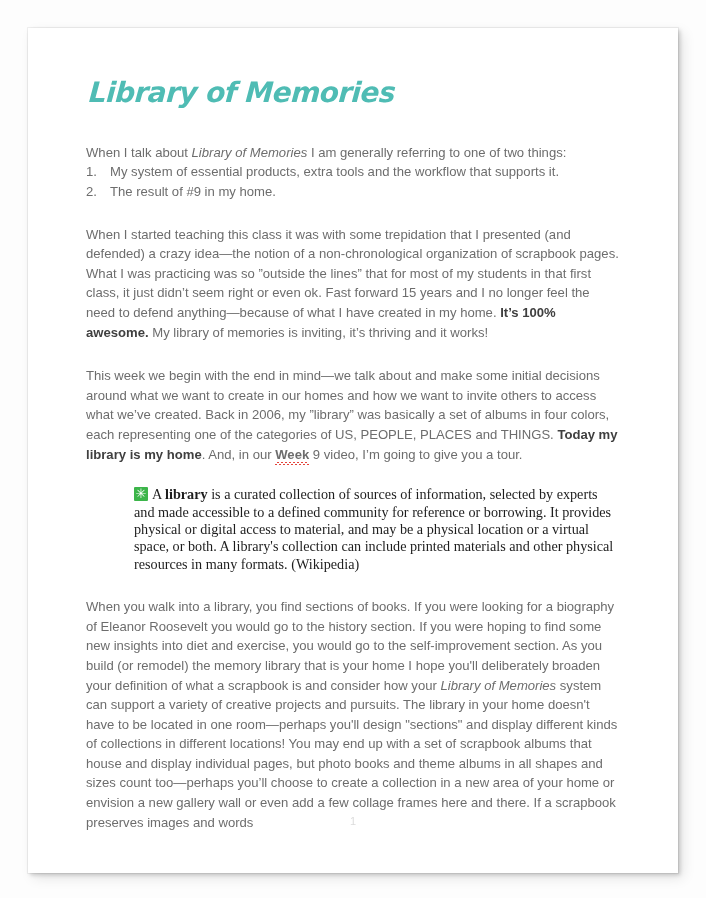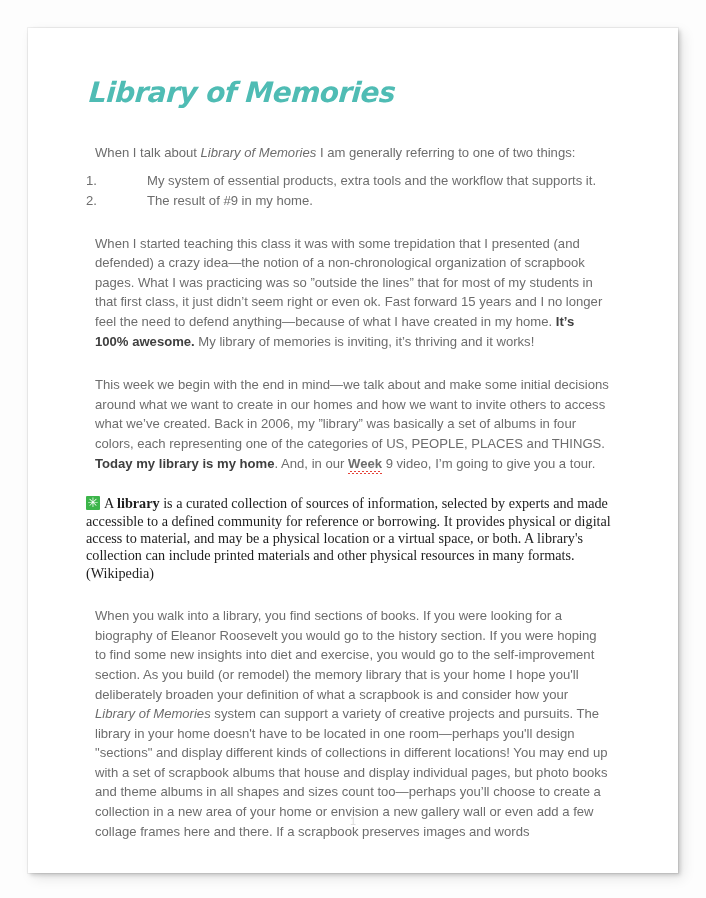--- a/index.html
+++ b/index.html
@@ -57,38 +57,38 @@
     transform: skewX(-4deg);
     transform-origin: left bottom;
   }
 
   
   .body-text {
     font-family: "Liberation Sans", sans-serif;
     font-size: 13.1px;
     line-height: 19.6px;
     color: #6d6d6d;
-    margin: 9px;
+    margin: 0;
     text-align: left;
   }
   .para { margin-top: 18px; }
 
   .body-text i, .body-text em { font-style: italic; }
   .body-text b, .body-text strong { font-weight: bold; color: #3f3f3f; }
 
   
   .numlist { margin: 0; padding: 0; list-style: none; }
   .numlist li {
     display: flex;
     font-size: 13.1px;
     line-height: 19.6px;
     color: #6d6d6d;
   }
   .numlist li .num { width: 24px; flex: none; }
-  .numlist li .txt { flex: 1; margin-left: 37px; }
+  .numlist li .txt { flex: 1; }
 
   
   .spell {
     position: relative;
     display: inline-block;
     font-weight: bold;
   }
   .spell::after {
     content: "";
     position: absolute;
@@ -105,20 +105,21 @@
   }
 
   
   .def-block {
     margin-top: 22px;
     font-family: "Liberation Serif", serif;
     font-size: 14.2px;
     line-height: 17.4px;
     color: #1d1d1d;
     text-align: left;
+    margin-left: 48px;
   }
   .def-block b { font-weight: bold; }
   .sparkle-icon {
     display: inline-block;
     width: 14px;
     height: 14px;
     background: #3cb54a;
     color: #ffffff;
     font-family: "DejaVu Sans", sans-serif;
     font-size: 13px;

